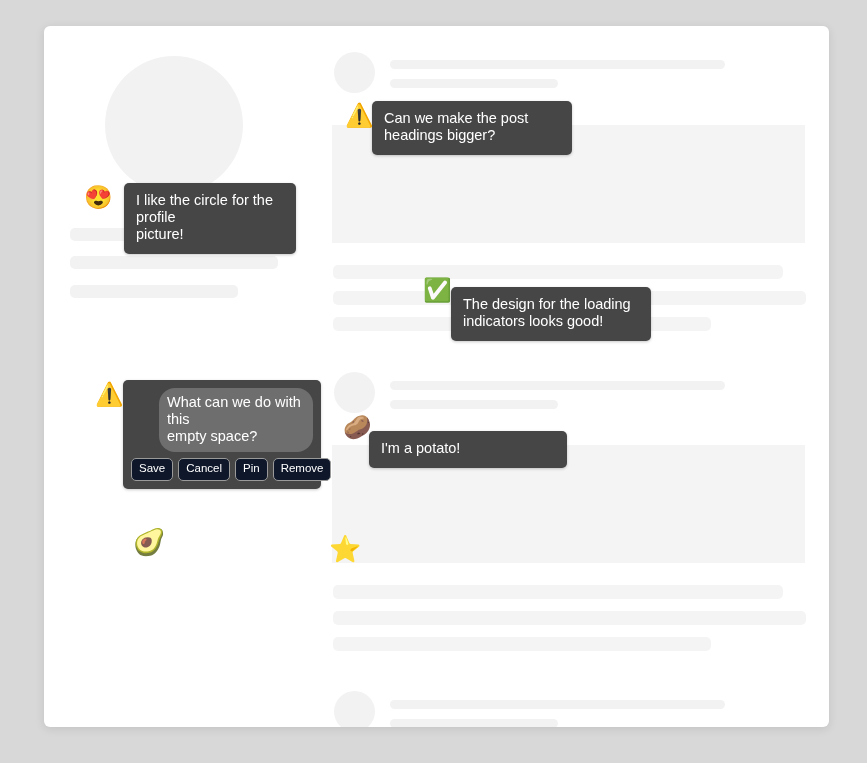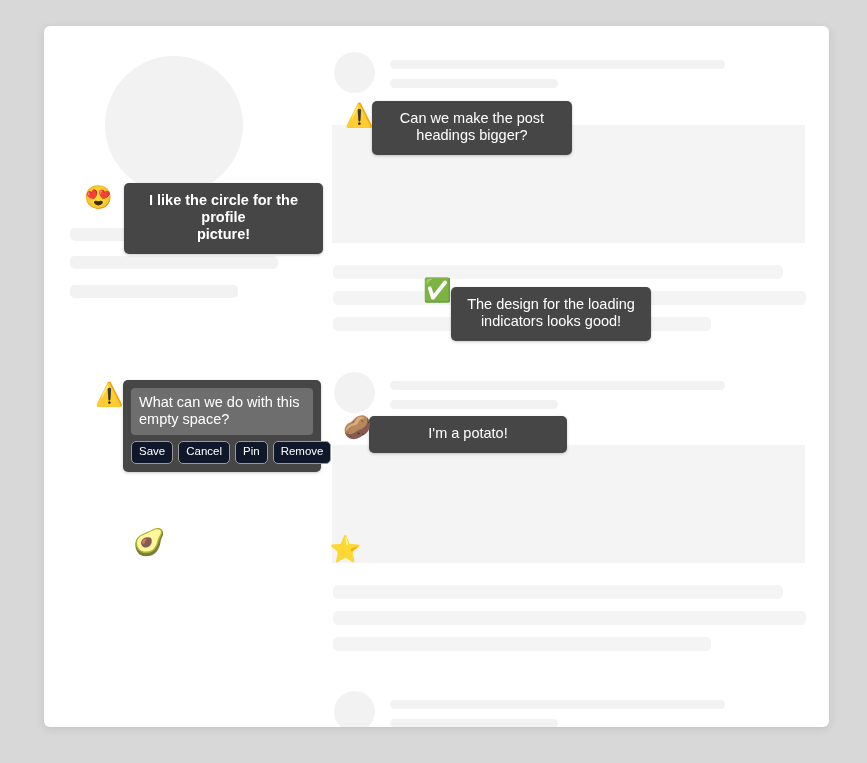--- a/index.html
+++ b/index.html
@@ -65,21 +65,20 @@
     border-radius: 5px;
     padding: 9px 12px 11px 12px;
     font-size: 14.5px;
     line-height: 1.18;
     box-sizing: border-box;
     box-shadow: 0 1px 3px rgba(0,0,0,0.22);
   }
   .bubble .bubble-text {
     display: block;
     white-space: pre-line;
-    text-align: center;
   }
 
   .bubble-badge {
     position: absolute;
     font-size: 23px;
     line-height: 1;
     z-index: 3;
   }
 
   
@@ -87,27 +86,28 @@
     position: absolute;
     background: #464646;
     border-radius: 5px;
     padding: 8px 8px 8px 8px;
     box-sizing: border-box;
     box-shadow: 0 1px 3px rgba(0,0,0,0.22);
   }
   .editor-field {
     background: #6e6e6e;
     color: #ffffff;
-    border-radius: 4px;
+    border-radius: 16px;
     padding: 6px 8px 7px 8px;
     font-size: 14.5px;
     line-height: 1.18;
     font-family: "Liberation Sans", sans-serif;
     white-space: pre-line;
     outline: none;
+    margin-left: 28px;
   }
   .editor-actions {
     display: flex;
     gap: 5px;
     margin-top: 6px;
   }
   .editor-actions .btn {
     background: #0f172a;
     color: #ffffff;
     border: 1px solid #9a9a9a;
@@ -150,39 +150,39 @@
   <div class="sk-bar light" style="left:289px; top:585px; width:473px; height:14px;"></div>
   <div class="sk-bar light" style="left:289px; top:611px; width:378px; height:14px;"></div>
 
   <div class="sk-circle" style="left:290px; top:665px; width:41px; height:41px;"></div>
   <div class="sk-bar" style="left:346px; top:674px; width:335px; height:9px;"></div>
   <div class="sk-bar" style="left:346px; top:693px; width:168px; height:9px;"></div>
 
 </div>
 
 <span class="bubble-badge marker" style="left:84px; top:186px;">😍</span>
-<div class="bubble" style="left:124px; top:183px; width:199px;font-weight:bold;">
+<div class="bubble" style="left:124px; top:183px; width:172px;">
   <span class="bubble-text">I like the circle for the profile
 picture!</span>
 </div>
 
 <span class="bubble-badge marker" style="left:345px; top:104px;">⚠️</span>
 <div class="bubble" style="left:372px; top:101px; width:200px;">
   <span class="bubble-text">Can we make the post
 headings bigger?</span>
 </div>
 
 <span class="bubble-badge marker" style="left:423px; top:279px;">✅</span>
 <div class="bubble" style="left:451px; top:276px; width:200px;margin-top:11px;">
   <span class="bubble-text">The design for the loading
 indicators looks good!</span>
 </div>
 
 <span class="bubble-badge marker" style="left:343px; top:416px;">🥔</span>
-<div class="bubble" style="left:369px; top:416px; width:198px;">
+<div class="bubble" style="left:369px; top:431px; width:198px;">
   <span class="bubble-text">I'm a potato!</span>
 </div>
 
 <span class="bubble-badge marker" style="left:95px; top:383px;">⚠️</span>
 <div class="comment-editor" style="left:123px; top:380px; width:198px;">
   <div class="editor-field">What can we do with this
 empty space?</div>
   <div class="editor-actions">
     <button class="btn">Save</button>
     <button class="btn">Cancel</button>

